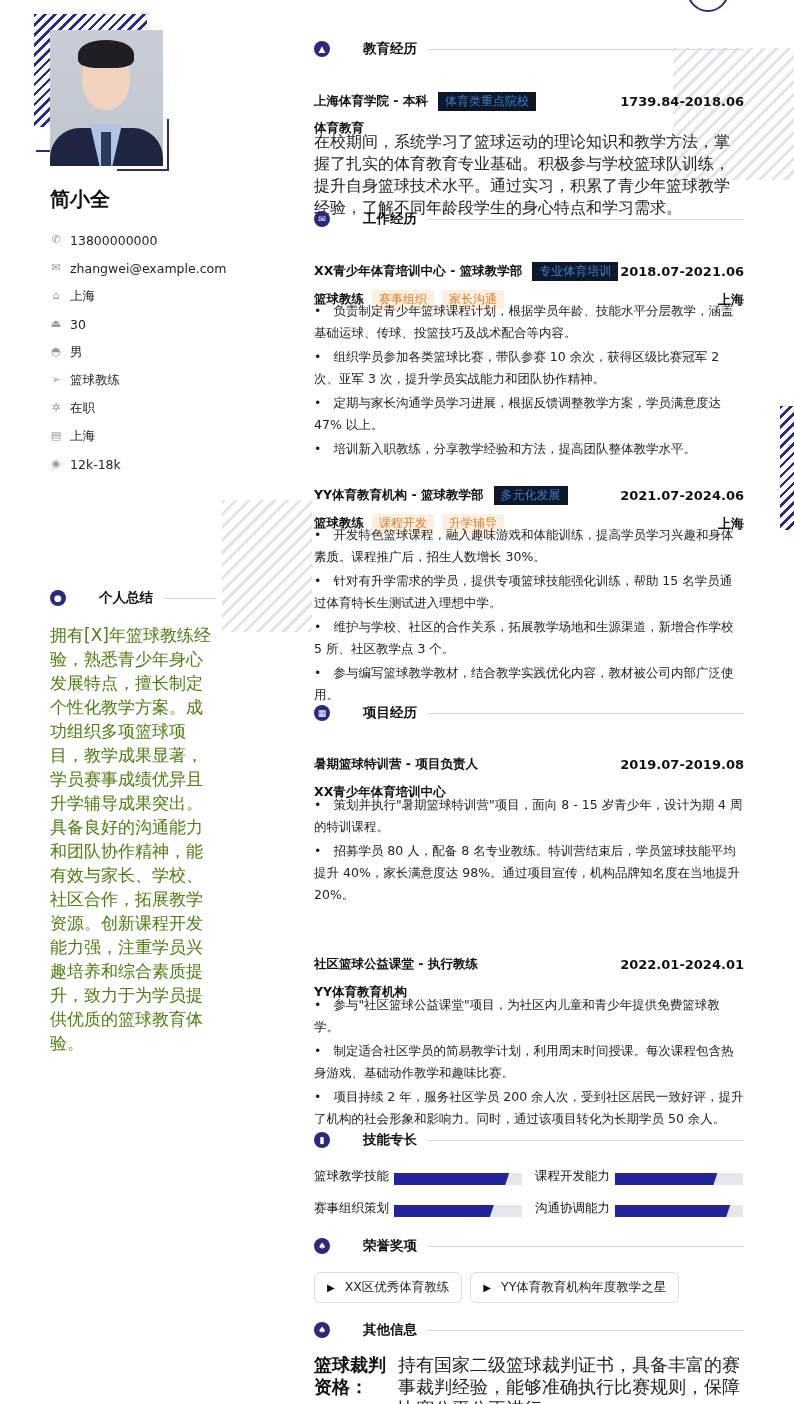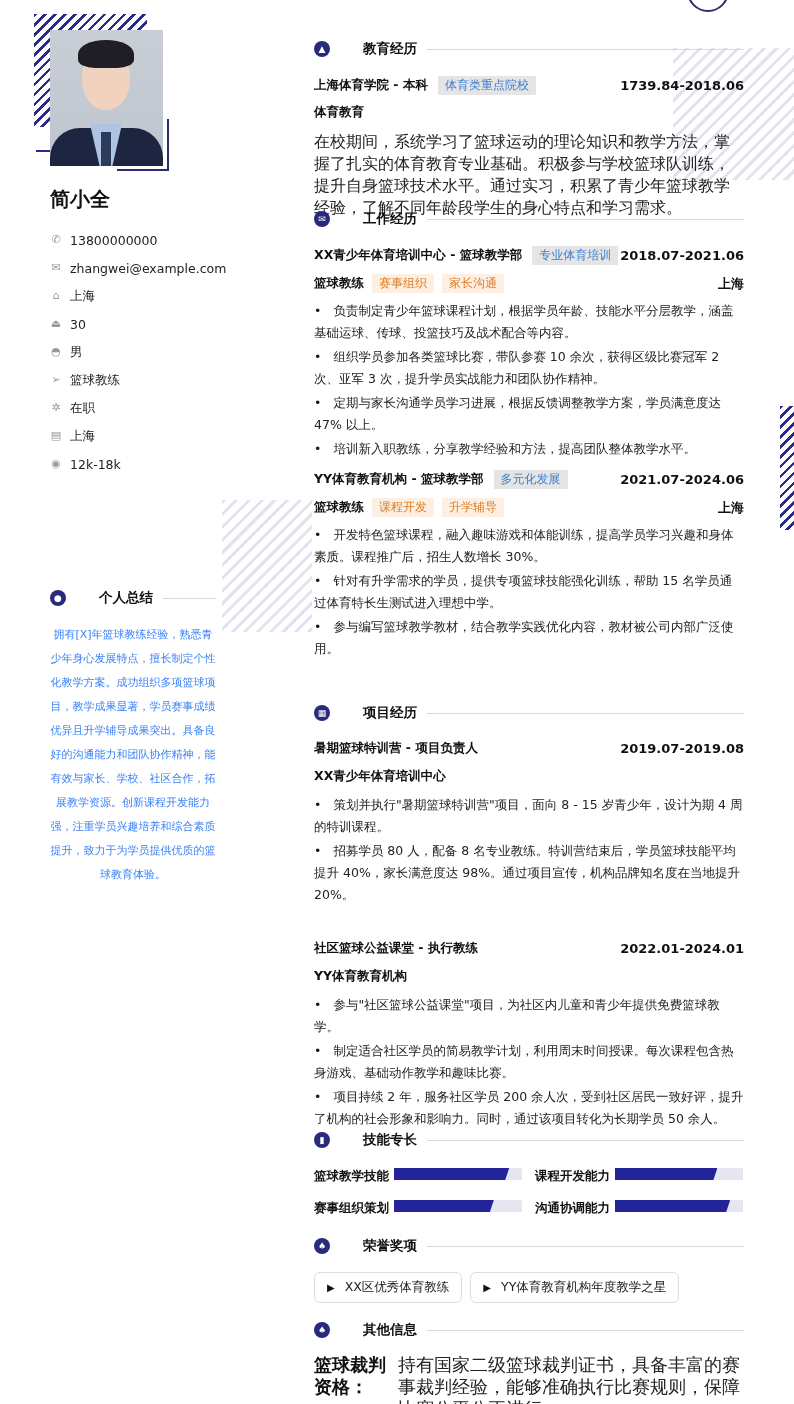--- a/index.html
+++ b/index.html
@@ -26,42 +26,42 @@
   .photo .shirt { position: absolute; left: 40px; top: 94px; width: 32px; height: 42px; background: #aec4e2; clip-path: polygon(0 0, 100% 0, 70% 100%, 30% 100%); }
   .photo .tie { position: absolute; left: 51px; top: 102px; width: 10px; height: 34px; background: #2c3a5c; }
 
   
   .name { position: absolute; left: 50px; top: 186px; font-size: 20px; font-weight: bold; color: #111; }
   .info-list { position: absolute; left: 50px; top: 226px; width: 180px; }
   .info-row { display: flex; align-items: center; height: 28px; font-size: 12.5px; color: #222; }
   .info-row .ic { width: 12px; height: 12px; margin-right: 8px; color: #999; font-size: 11px; line-height: 12px; text-align: center; }
 
   .summary-head { position: absolute; left: 50px; top: 589px; width: 166px; display: flex; align-items: center; }
-  .summary-text { position: absolute; left: 50px; top: 623px; width: 166px; font-size: 11px; line-height: 24px; color: #3b82f6; text-align: center; }
+  .summary-text { position: absolute; left: 50px; top: 623px; width: 166px; font-size: 17px; line-height: 24px; color: #4d7c0f; }
 
   
   .sec-icon { width: 16px; height: 16px; border-radius: 50%; background: #2a2a7c; color: #fff; font-size: 9px; line-height: 16px; text-align: center; flex-shrink: 0; }
   .sec-title { font-size: 13.5px; font-weight: bold; margin-left: 5px; color: #111; white-space: nowrap; padding-left: 28px; }
   .sec-line { flex: 1; height: 1px; background: #d8d8de; margin-left: 10px; }
 
   .main { position: absolute; left: 314px; top: 0; width: 430px; }
   .sec-head { position: absolute; left: 0; width: 430px; display: flex; align-items: center; }
 
-  .row { position: absolute; left: 0; width: 430px; display: flex; align-items: center; }
+  .row { position: absolute; left: 0; width: 430px; display: flex; align-items: center; margin-top: 16px; }
   .bold { font-weight: bold; font-size: 12.5px; color: #111; }
   .date { margin-left: auto; font-weight: bold; font-size: 13px; color: #111; }
-  .tag-blue { margin-left: 10px; background: #e5e5e5; color: #3c7fcf; font-size: 12px; padding: 1px 7px; }
+  .tag-blue { margin-left: 10px; background: #0f172a; color: #3c7fcf; font-size: 12px; padding: 1px 7px; }
   .tag-orange { margin-left: 8px; background: #fdf0e3; color: #e07c24; font-size: 12px; padding: 1px 7px; }
   .para { position: absolute; left: 0; width: 430px; font-size: 16px; line-height: 22px; color: #222; }
   .bullets { position: absolute; left: 0; width: 430px; list-style: none; }
   .bullets li { font-size: 12.5px; line-height: 22px; color: #222; margin-bottom: 2px; }
   .bullets li::before { content: "•"; margin-right: 12px; }
 
   
-  .skill { position: absolute; display: flex; align-items: flex-start; font-weight: bold; }
+  .skill { position: absolute; display: flex; align-items: flex-end; }
   .skill-label { font-size: 12.5px; color: #111; width: 80px; }
   .skill-track { width: 128px; height: 12px; background: #e6e6ee; position: relative; overflow: hidden; }
   .skill-fill { position: absolute; left: 0; top: 0; height: 12px; background: #23239a; clip-path: polygon(0 0, 100% 0, calc(100% - 4px) 100%, 0 100%); }
   .skill-fill::after { content: ""; }
 
   .awards { position: absolute; left: 0; display: flex; gap: 8px; }
   .award { border: 1px solid #ddd; border-radius: 6px; padding: 6px 12px; font-size: 12.5px; color: #222; display: flex; align-items: center; }
   .award .play { font-size: 10px; margin-right: 10px; color: #111; }
 
   .other { position: absolute; left: 0; width: 430px; display: flex; font-size: 18px; line-height: 22px; }
@@ -183,20 +183,21 @@
   </div>
   <div class="row" style="top:498px">
     <span class="bold">篮球教练</span>
     <span class="tag-orange">课程开发</span>
     <span class="tag-orange">升学辅导</span>
     <span class="date">上海</span>
   </div>
   <ul class="bullets" style="top:524px">
     <li>开发特色篮球课程，融入趣味游戏和体能训练，提高学员学习兴趣和身体素质。课程推广后，招生人数增长 30%。</li>
     <li>针对有升学需求的学员，提供专项篮球技能强化训练，帮助 15 名学员通过体育特长生测试进入理想中学。</li>
+    <li>维护与学校、社区的合作关系，拓展教学场地和生源渠道，新增合作学校 5 所、社区教学点 3 个。</li>
     <li>参与编写篮球教学教材，结合教学实践优化内容，教材被公司内部广泛使用。</li>
   </ul>
 
   <div class="sec-head" style="top:704px">
     <span class="sec-icon">▦</span>
     <span class="sec-title">项目经历</span>
     <span class="sec-line"></span>
   </div>
 
   <div class="row" style="top:740px">

